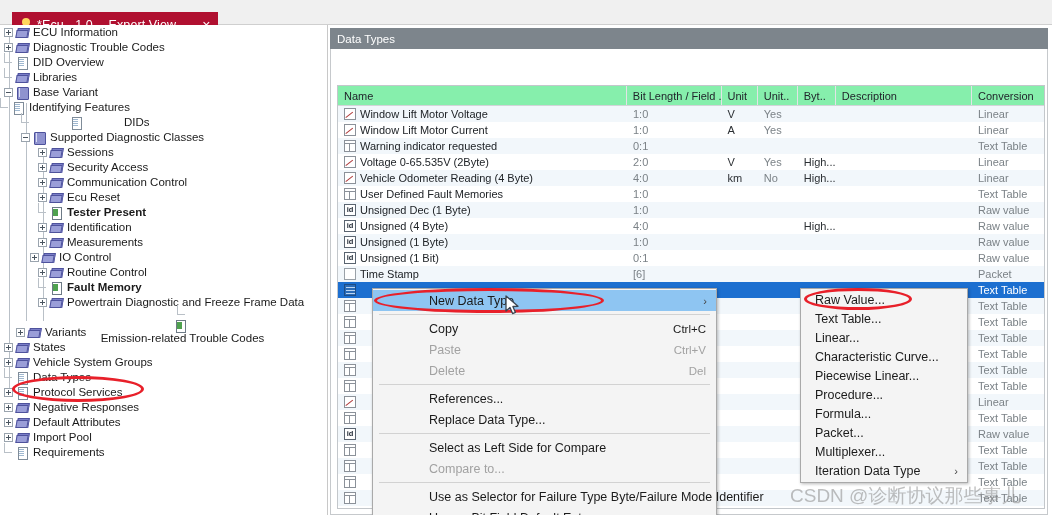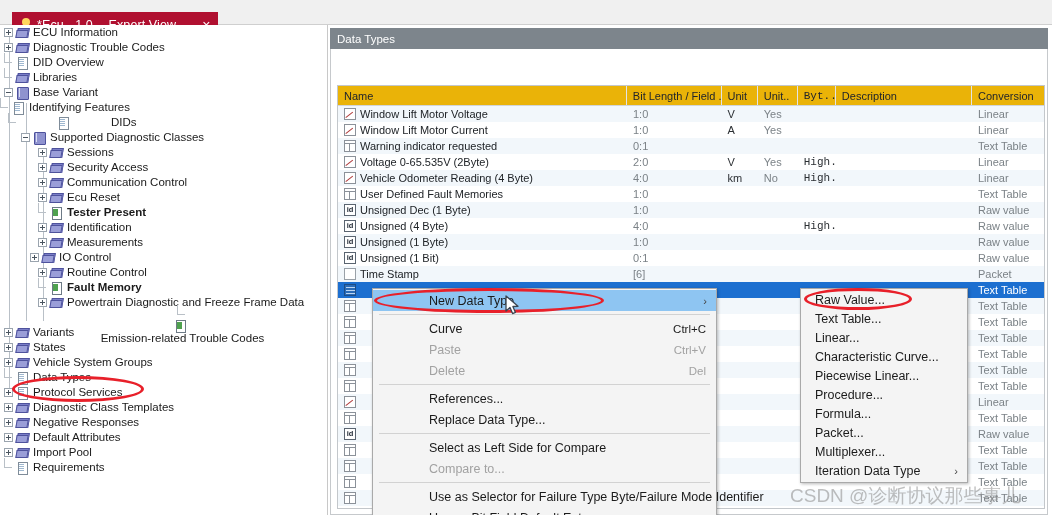--- a/index.html
+++ b/index.html
@@ -180,21 +180,21 @@
   }
   #grid {
     position: absolute; left: 6px; top: 36px;
     width: 708px; height: 424px;
     background: #ffffff;
     border: 1px solid #c3c7cb;
     overflow: hidden;
   }
   .grid-head {
     display: flex; height: 20px;
-    background: #eab308;
+    background: #86efac;
     border-bottom: 1px solid #d2d5d8;
     font-size: 11px; color: #21252b;
   }
   .grid-head .hc {
     display: flex; align-items: center;
     padding-left: 6px;
     border-right: 1px solid #e2e4e6;
     overflow: hidden; white-space: nowrap;
     height: 100%;
   }
@@ -213,21 +213,21 @@
   .row .c.dim { color: #7b8287; }
   .row .c.cv { color: #7b8287; }
   .row.sel { background: #1c6fd0; }
   .row.sel .c { color: #ffffff; }
 
   
   .w-name { width: 306px; }
   .w-bit  { width: 100px; }
   .w-unit { width: 38px; }
   .w-unit2{ width: 42px; }
-  .w-byt  { width: 40px; font-family: Liberation Mono, monospace; }
+  .w-byt  { width: 40px; }
   .w-desc { width: 144px; }
   .w-conv { width: 76px; }
 
   
   .ricon { flex: 0 0 auto; width: 12px; height: 12px; margin-right: 4px; position: relative; }
   .ricon.lin { border: 1px solid #8b9199; background: #fff; }
   .ricon.lin::after {
     content: ""; position: absolute; left: 1px; bottom: 1px;
     width: 9px; height: 1px; background: #b03a3a;
     transform: rotate(-38deg); transform-origin: left bottom;
@@ -361,21 +361,21 @@
         <div class="tnode" style="padding-left: 4px;">
           <span class="expander"></span>
           <span class="ico book"></span>
           <span class="tlabel">Base Variant</span>
         </div>
         <div class="tnode" style="">
           <span class="leafline"></span>
           <span class="ico doc"></span>
           <span class="tlabel">Identifying Features</span>
         </div>
-        <div class="tnode" style="padding-left: 8px; gap: 37px;">
+        <div class="tnode" style="padding-left: 21px; gap: 37px;">
           <span class="leafline"></span>
           <span class="ico doc"></span>
           <span class="tlabel">DIDs</span>
         </div>
         <div class="tnode" style="padding-left: 21px;">
           <span class="expander"></span>
           <span class="ico book"></span>
           <span class="tlabel">Supported Diagnostic Classes</span>
         </div>
         <div class="tnode" style="padding-left: 38px;">
@@ -431,21 +431,21 @@
         <div class="tnode" style="padding-left: 38px;">
           <span class="expander plus"></span>
           <span class="ico pkg"></span>
           <span class="tlabel">Powertrain Diagnostic and Freeze Frame Data</span>
         </div>
         <div class="tnode" style="padding-left: 38px; flex-direction: column;">
           <span class="leafline"></span>
           <span class="ico gdoc"></span>
           <span class="tlabel">Emission-related Trouble Codes</span>
         </div>
-        <div class="tnode" style="padding-left: 4px;">
+        <div class="tnode" style="padding-left: 4px; margin-left: 12px;">
           <span class="expander plus"></span>
           <span class="ico pkg"></span>
           <span class="tlabel">Variants</span>
         </div>
         <div class="tnode" style="padding-left: 4px;">
           <span class="expander plus"></span>
           <span class="ico pkg"></span>
           <span class="tlabel">States</span>
         </div>
         <div class="tnode" style="padding-left: 4px;">
@@ -455,25 +455,20 @@
         </div>
         <div class="tnode" style="padding-left: 4px;">
           <span class="leafline"></span>
           <span class="ico doc"></span>
           <span class="tlabel">Data Types</span>
         </div>
         <div class="tnode" style="padding-left: 4px;">
           <span class="expander plus"></span>
           <span class="ico doc"></span>
           <span class="tlabel">Protocol Services</span>
-        </div>
-        <div class="tnode" style="padding-left: 4px;">
-          <span class="expander plus"></span>
-          <span class="ico pkg"></span>
-          <span class="tlabel">Diagnostic Class Templates</span>
         </div>
         <div class="tnode" style="padding-left: 4px;">
           <span class="expander plus"></span>
           <span class="ico pkg"></span>
           <span class="tlabel">Negative Responses</span>
         </div>
         <div class="tnode" style="padding-left: 4px;">
           <span class="expander plus"></span>
           <span class="ico pkg"></span>
           <span class="tlabel">Default Attributes</span>
@@ -798,21 +793,21 @@
     </div>
   </div>
 
   <div id="ctx-menu">
       <div class="mi hl">
         <span>New Data Type</span>
         <span class="submark">›</span>
       </div>
       <div class="msep"></div>
       <div class="mi">
-        <span>Curve</span>
+        <span>Copy</span>
         <span class="accel">Ctrl+C</span>
       </div>
       <div class="mi disabled">
         <span>Paste</span>
         <span class="accel">Ctrl+V</span>
       </div>
       <div class="mi disabled">
         <span>Delete</span>
         <span class="accel">Del</span>
       </div>

